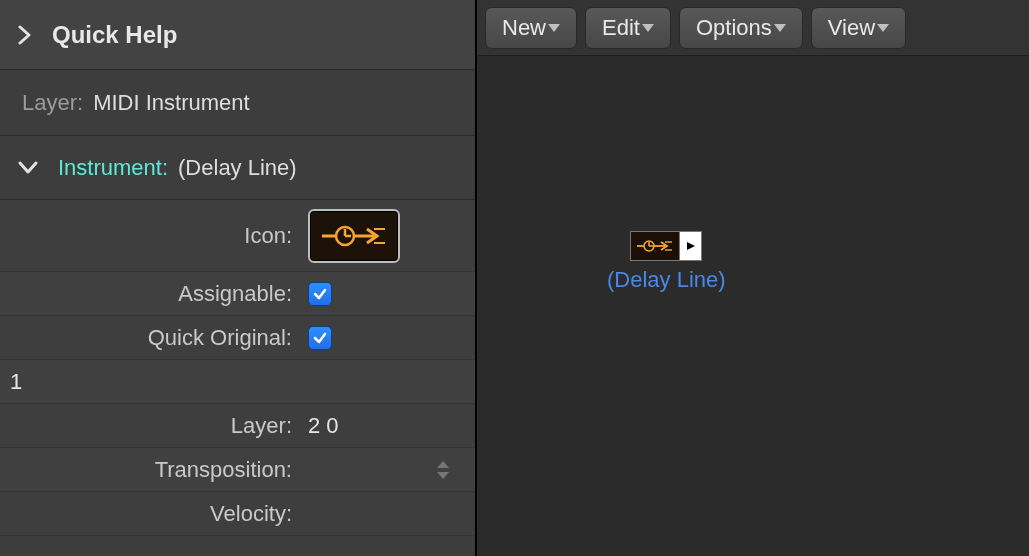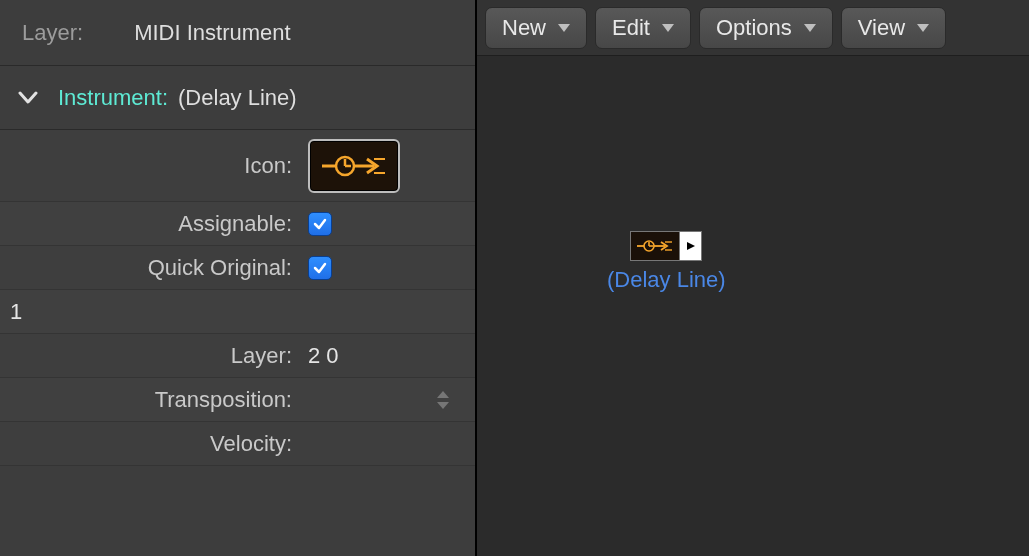--- a/index.html
+++ b/index.html
@@ -40,21 +40,21 @@
   .layer-row {
     display: flex;
     align-items: center;
     height: 66px;
     padding: 0 22px;
     border-bottom: 1px solid #2a2a2a;
     background: #3d3d3d;
     text-align: center;
   }
   .layer-row .lbl { color: #9c9c9c; margin-right: 10px; }
-  .layer-row .val { color: #dedede; margin-left: 41px; }
+  .layer-row .val { color: #dedede; }
   .inst-row {
     display: flex;
     align-items: center;
     height: 64px;
     padding: 0 18px;
     border-bottom: 1px solid #2a2a2a;
     background: #3d3d3d;
   }
   .inst-row .chev { margin-right: 20px; display:inline-flex; }
   .inst-row .lbl { color: #5eead4; margin-right: 10px; }
@@ -141,21 +141,21 @@
     display: flex;
     align-items: center;
     justify-content: center;
     height: 42px;
     padding: 0 16px;
     background: linear-gradient(#585858,#474747);
     border: 1px solid #2a2a2a;
     border-radius: 7px;
     color: #e8e8e8;
     font-size: 22px;
-    gap: 12px;
+    gap: 2px;
     cursor: default;
   }
   .tb-btn .dd {
     width:0;height:0;border-left:6px solid transparent;border-right:6px solid transparent;border-top:8px solid #bfbfbf;
   }
   .canvas {
     flex:1;
     position: relative;
     background: #2b2b2b;
   }
@@ -187,20 +187,28 @@
     font-size: 22px;
   }
 </style>
 </head>
 <body>
 
 <div class="app">
 
   <div class="left-panel">
 
+    <div class="qh-header">
+      <span class="chev">
+        <svg width="14" height="20">
+            <polyline points="2,2 11,10 2,18" fill="none" stroke="#e2e2e2" stroke-width="3" stroke-linecap="round" stroke-linejoin="round"></polyline>
+          </svg>
+      </span>
+      <span class="title">Quick Help</span>
+    </div>
 
     <div class="layer-row">
       <span class="lbl">Layer:</span>
       <span class="val">MIDI Instrument</span>
     </div>
 
     <div class="inst-row">
       <span class="chev">
         <svg width="20" height="14">
             <polyline points="2,2 10,11 18,2" fill="none" stroke="#e2e2e2" stroke-width="3" stroke-linecap="round" stroke-linejoin="round"></polyline>

